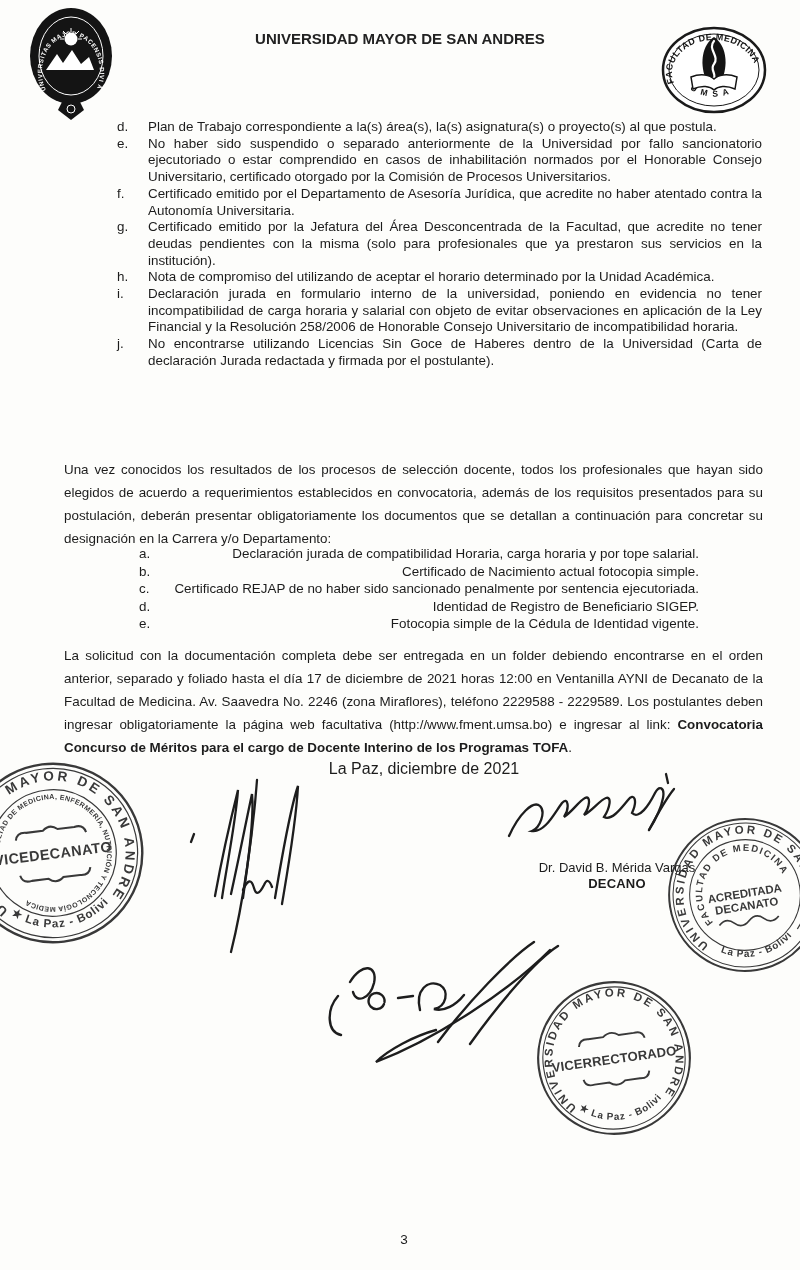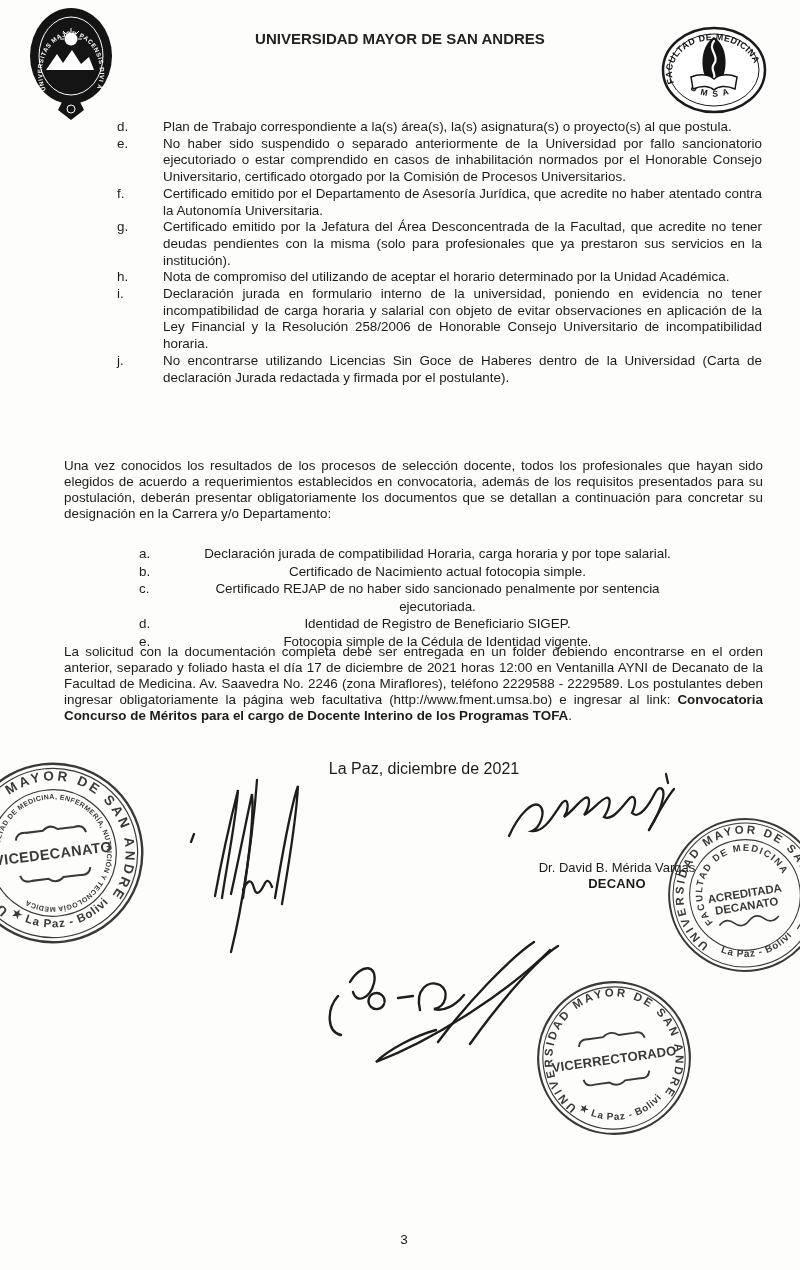--- a/index.html
+++ b/index.html
@@ -16,28 +16,28 @@
   
   .hdr-title{position:absolute;left:0;right:0;top:30px;text-align:center;font-size:15px;font-weight:bold;color:#222;}
   .hdr-sub{position:absolute;left:0;right:0;top:51px;text-align:center;font-size:14.6px;font-weight:bold;letter-spacing:-0.2px;color:#222;}
   .logo-left{position:absolute;left:26px;top:6px;width:90px;height:115px;}
   .logo-right{position:absolute;left:660px;top:25px;width:108px;height:90px;}
 
   
   .list{position:absolute;left:117px;top:119px;width:645px;}
   .li{display:flex;font-size:13.4px;line-height:16.7px;}
   .li .mk{width:31px;flex:0 0 31px;}
-  .li .tx{flex:1;text-align:justify;margin-left:15px;}
+  .li .tx{flex:1;text-align:justify;}
   .heading{position:absolute;left:64px;top:431px;font-size:13.2px;font-weight:bold;letter-spacing:-0.2px;}
-  .para{position:absolute;left:64px;width:699px;font-size:13.4px;line-height:16px;text-align:justify;}
+  .para{position:absolute;left:64px;width:699px;font-size:13.4px;line-height:23px;text-align:justify;}
   .para-intro{top:458px;}
   .sublist{position:absolute;left:139px;top:545px;width:560px;}
   .sublist .li{font-size:13.4px;line-height:17.6px;}
   .sublist .mk{width:22px;flex:0 0 22px;}
-  .sublist .tx{text-align:center;}
+  .sublist .tx{text-align:right;}
   .para-submit{top:644px;}
   .dateline{position:absolute;left:124px;top:760px;width:600px;text-align:center;font-size:16px;}
   .pagenum{position:absolute;left:374px;top:1232px;width:60px;text-align:center;font-size:13.5px;}
 
   
   .sigblock{position:absolute;text-align:center;font-size:13px;line-height:15px;}
   .sigblock .sname{white-space:nowrap;}
   .sigblock .stitle{font-weight:bold;margin-top:1px;letter-spacing:0.2px;}
   .sig1{left:128px;top:860px;width:180px;}
   .sig2{left:527px;top:860px;width:180px;}

